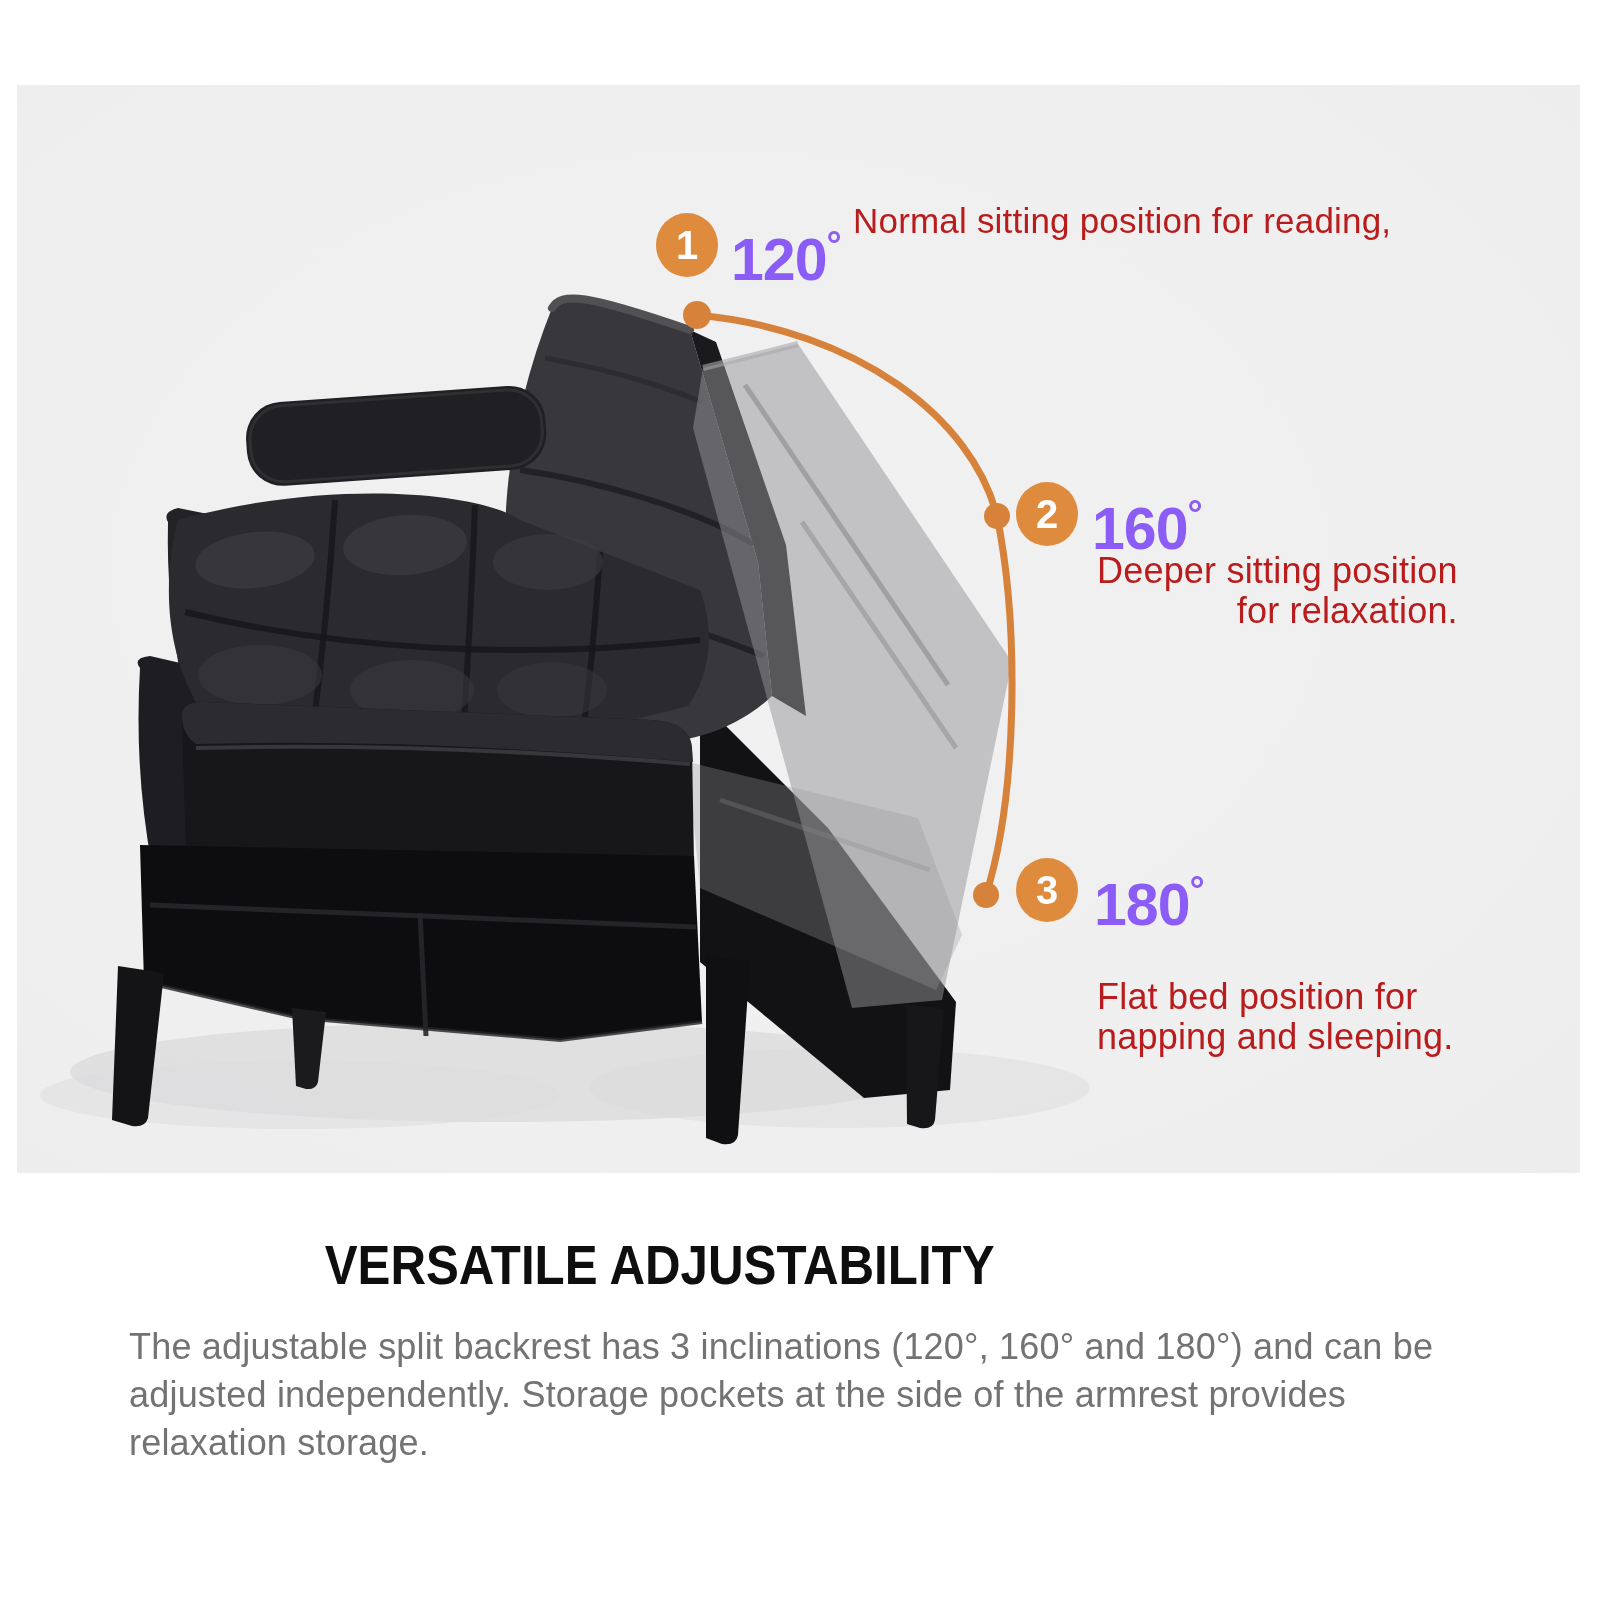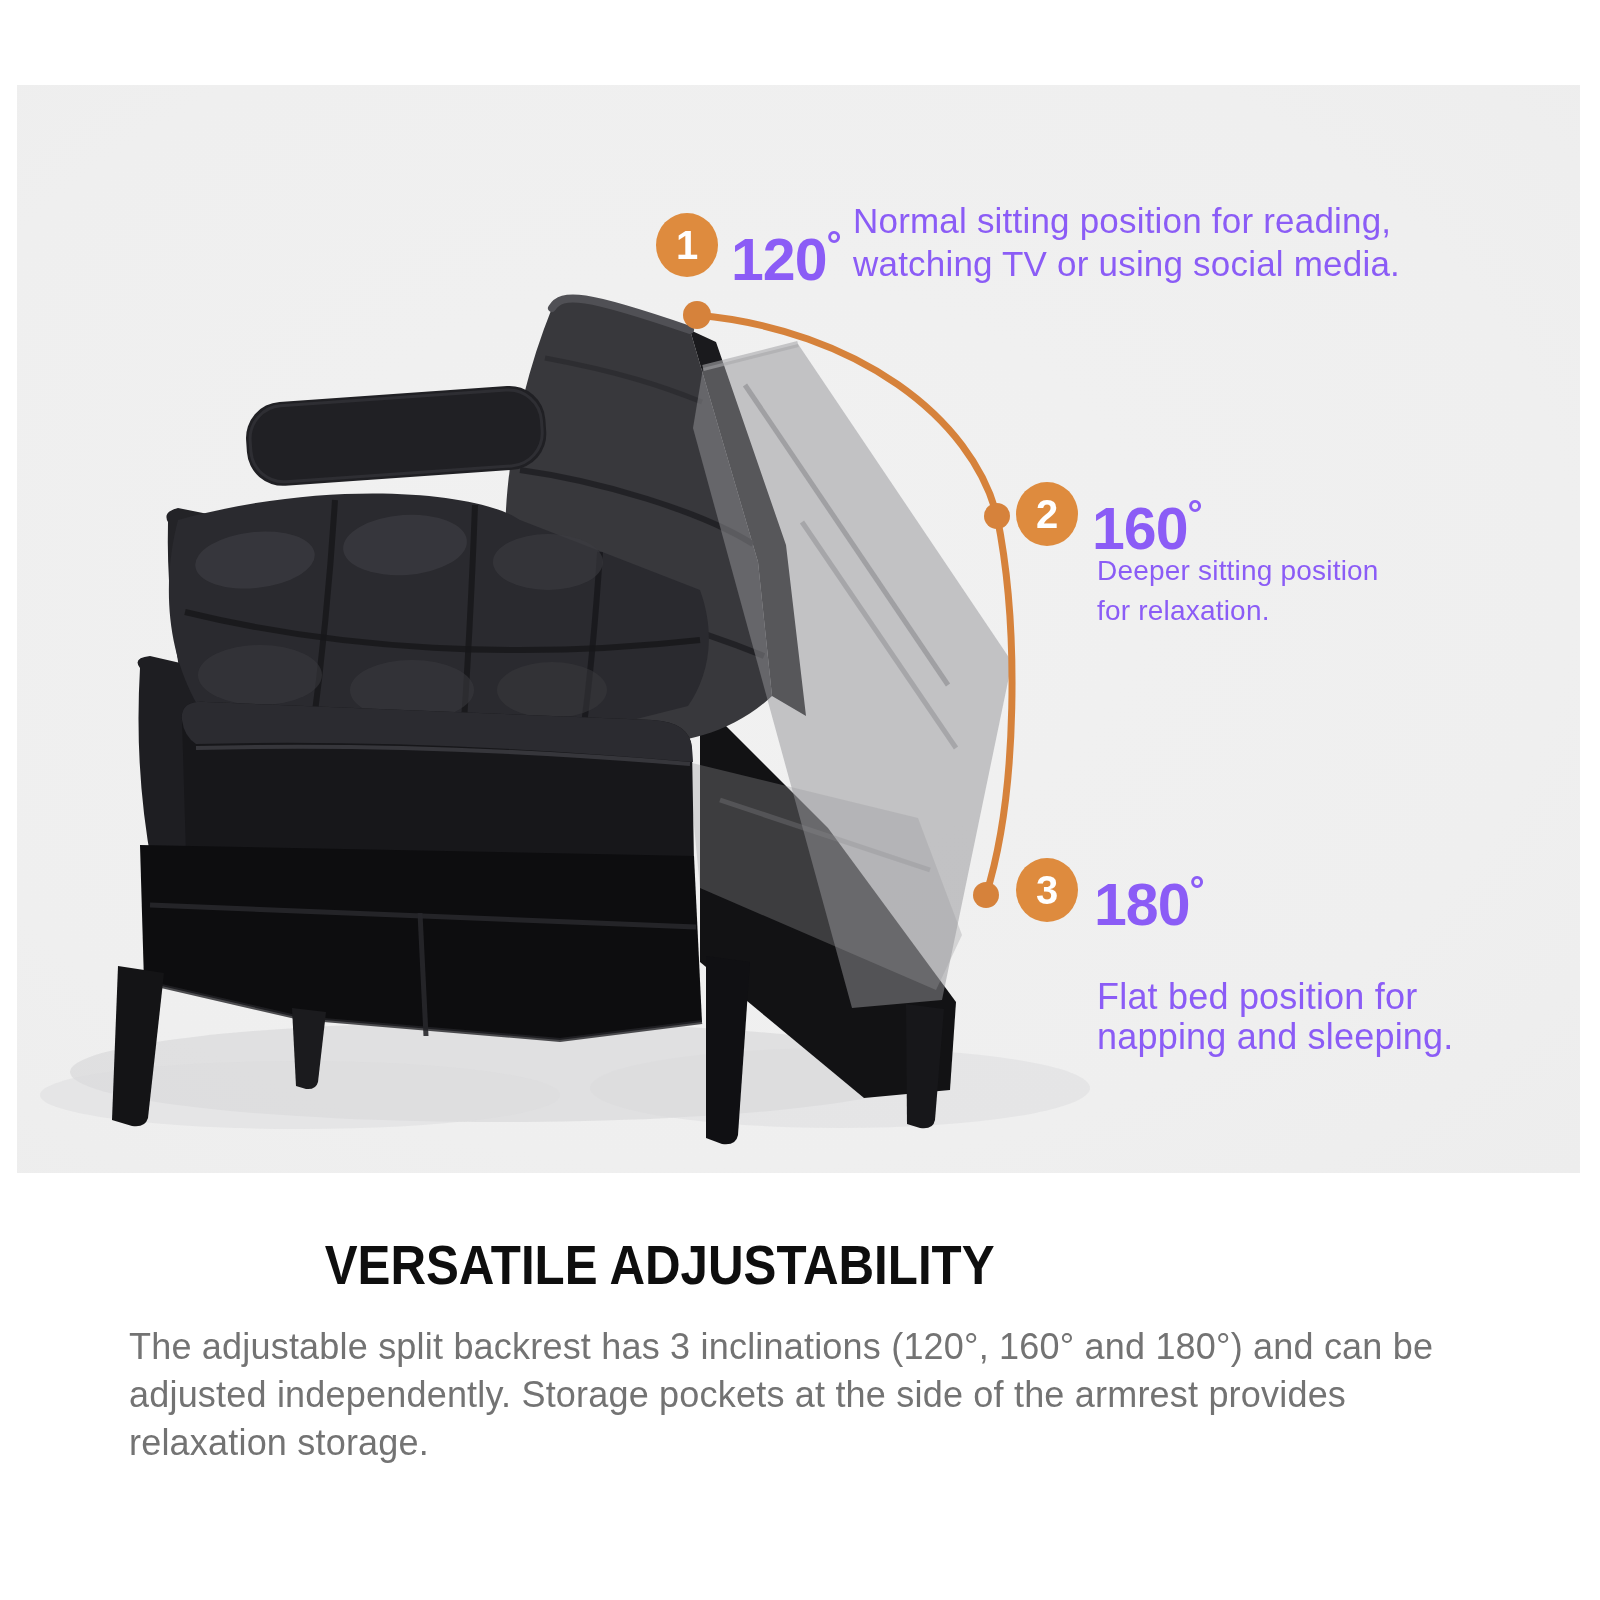--- a/index.html
+++ b/index.html
@@ -25,32 +25,32 @@
     position:absolute;width:62px;height:64px;border-radius:50%;
     background:var(--accent);display:flex;align-items:center;justify-content:center;
     color:#ffffff;font-size:40px;font-weight:bold;
   }
   .angle{
     position:absolute;font-size:59px;font-weight:bold;letter-spacing:-1px;
     color:#8b5cf6;line-height:62px;white-space:nowrap;
   }
   .angle .deg{font-size:38px;vertical-align:22px;font-weight:bold;}
   .desc{
-    position:absolute;font-size:35px;line-height:43px;color:#8b5cf6;
+    position:absolute;font-size:35px;line-height:43px;color:#b91c1c;
     white-space:nowrap;letter-spacing:0.2px;
   }
   .desc div{white-space:nowrap;}
 
   #desc-1{left:853px;top:199px;}
   #badge-1{left:656px;top:213px;}
   #angle-1{left:731px;top:214px;}
 
   #badge-2{left:1016px;top:482px;}
   #angle-2{left:1092px;top:483px;}
-  #desc-2{left:1097px;top:551px;font-size:28px;line-height:40px;}
+  #desc-2{left:1097px;top:551px;font-size:36px;line-height:40px;text-align:right;}
 
   #badge-3{left:1016px;top:858px;}
   #angle-3{left:1094px;top:859px;}
   #desc-3{left:1097px;top:977px;font-size:36px;line-height:40px;}
 
   
   .footer-heading{
     position:absolute;left:0;top:1232px;width:1320px;
     display:flex;justify-content:center;
   }
@@ -156,21 +156,20 @@
       <circle cx="986" cy="895" r="13" fill="var(--arc)"></circle>
     </g>
   </svg>
 
   <div class="badge" id="badge-1">
     <span>1</span>
   </div>
   <div class="angle" id="angle-1"><span>120</span><span class="deg">°</span></div>
   <div class="desc" id="desc-1">
     <div>Normal sitting position for reading,</div>
-    <div>watching TV or using social media.</div>
   </div>
 
   <div class="badge" id="badge-2">
     <span>2</span>
   </div>
   <div class="angle" id="angle-2"><span>160</span><span class="deg">°</span></div>
   <div class="desc" id="desc-2">
     <div>Deeper sitting position</div>
     <div>for relaxation.</div>
   </div>

